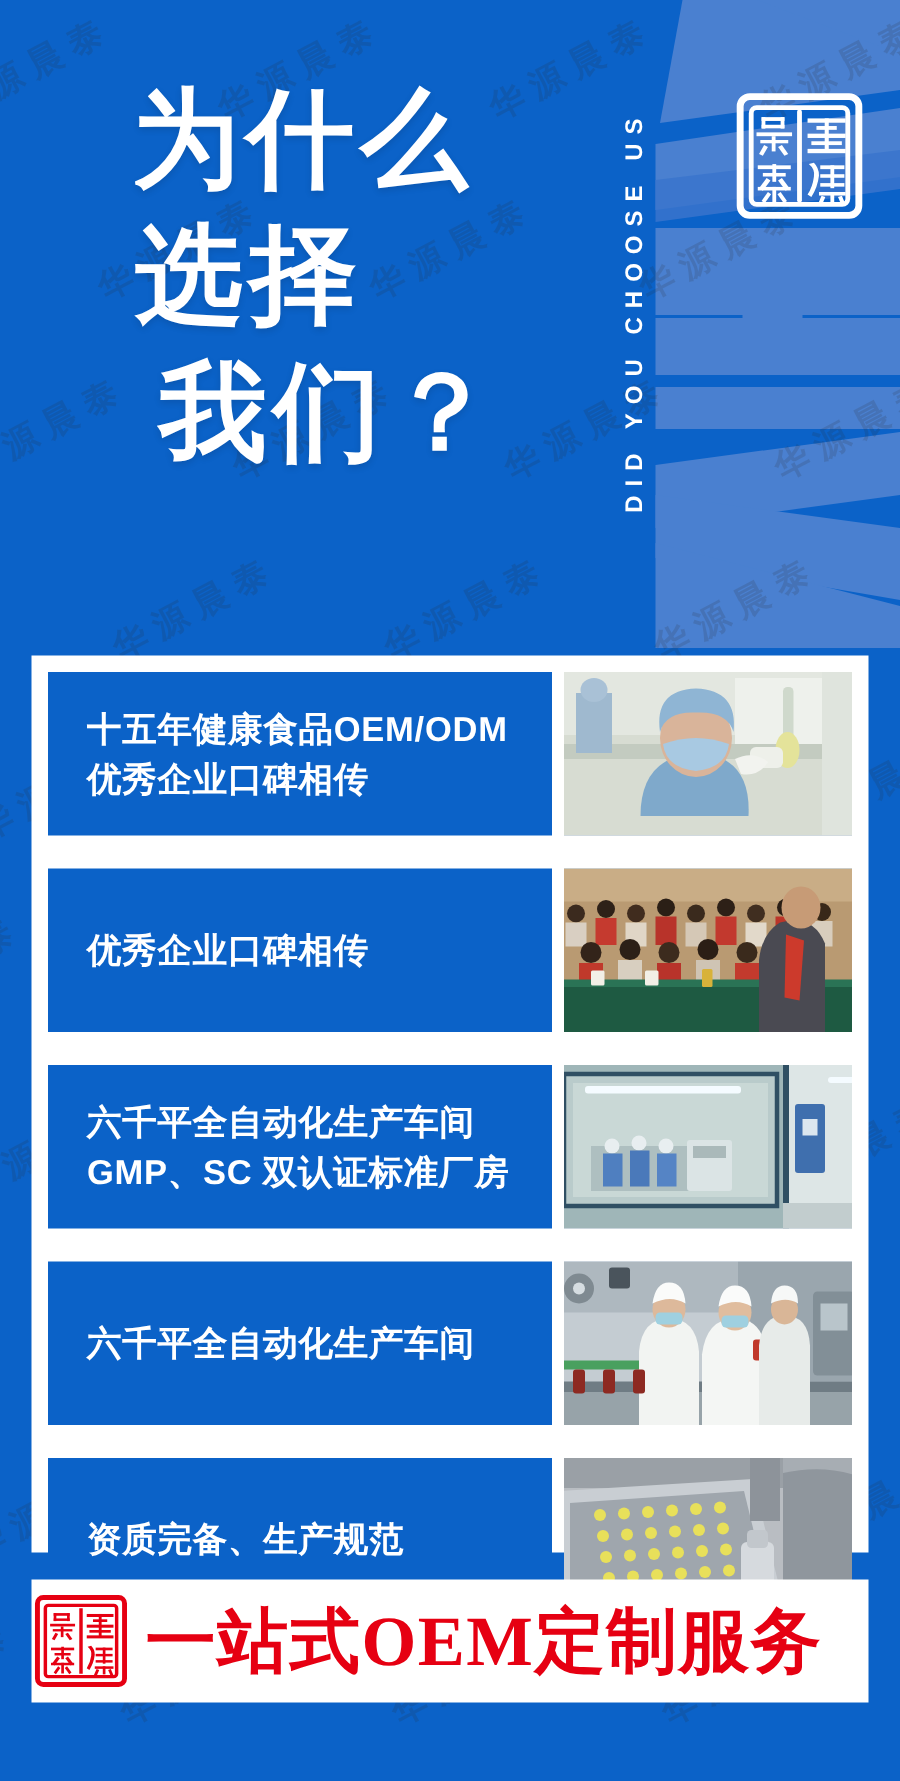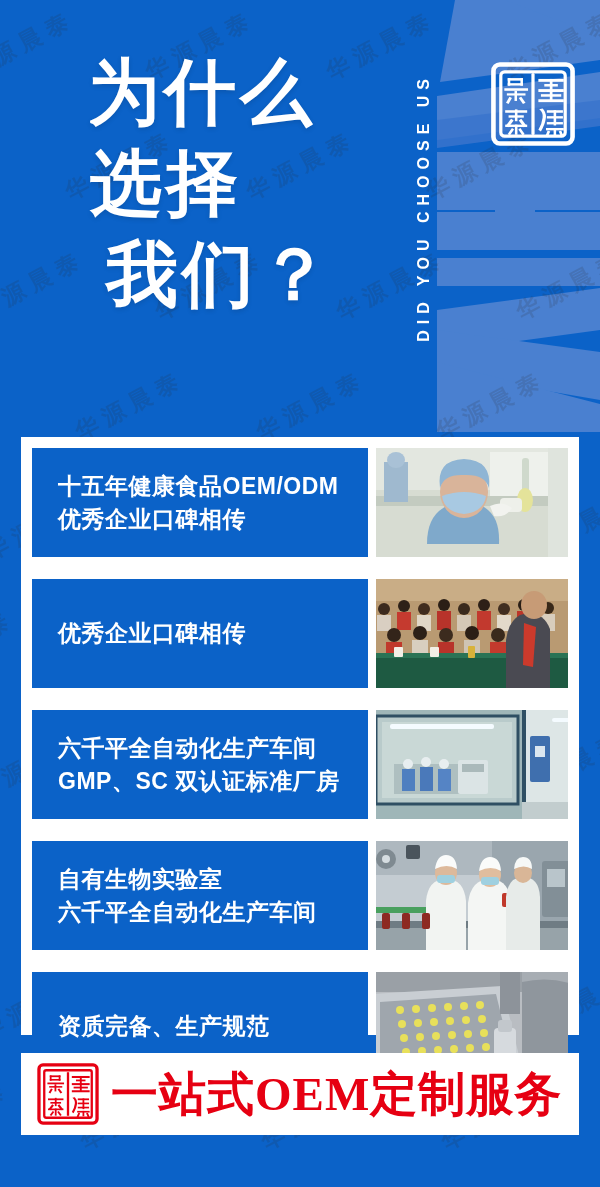--- a/index.html
+++ b/index.html
@@ -117,21 +117,20 @@
   }
   .card-img svg { position:absolute; inset:0; width:100%; height:100%; }
 
   
   .footer {
     position:absolute; left:21px; top:1053px;
     width:558px; height:82px;
     background:#ffffff;
     z-index:5;
     display:flex; align-items:center;
-    padding-left:14px;
   }
   .seal-red { width:66px; height:66px; flex:0 0 66px; }
   .seal-red svg { width:100%; height:100%; display:block; }
   .footer-text {
     color:#E60012;
     font-family:"Liberation Serif","DejaVu Serif",serif;
     font-weight:700;
     font-size:47px;
     letter-spacing:1px;
     margin-left:10px;
@@ -406,21 +405,20 @@
             <rect x="158" y="26" width="20" height="46" rx="2" fill="#3f6fae"></rect>
             <rect x="163" y="36" width="10" height="11" fill="#dbe6ef"></rect>
             <rect x="150" y="92" width="50" height="17" fill="#c2cdce"></rect>
             <rect x="180" y="8" width="18" height="4" rx="2" fill="#f4fbff"></rect>
           </svg>
         </div>
       </div>
 
       <div class="card">
         <div class="card-text">
-          <div class="ln">自有生物实验室</div>
           <div class="ln">六千平全自动化生产车间</div>
         </div>
         <div class="card-img">
           <svg viewBox="0 0 200 109" preserveAspectRatio="xMidYMid slice">
             <rect width="200" height="109" fill="#c4ccd2"></rect>
             <rect x="0" y="0" width="200" height="34" fill="#aeb8bf"></rect>
             <rect x="120" y="0" width="80" height="80" fill="#9aa6ae"></rect>
             <circle cx="14" cy="18" r="10" fill="#7f8a91"></circle>
             <circle cx="14" cy="18" r="4" fill="#d6dde1"></circle>
             <rect x="34" y="4" width="14" height="14" rx="2" fill="#4a545c"></rect>

